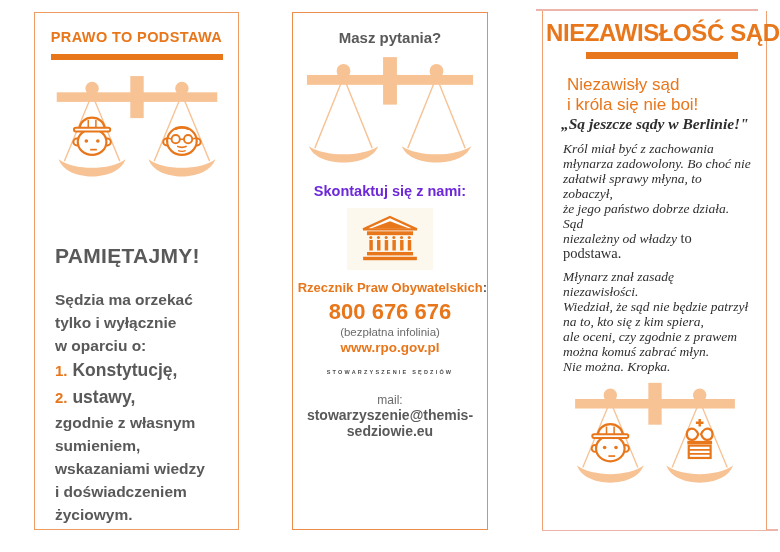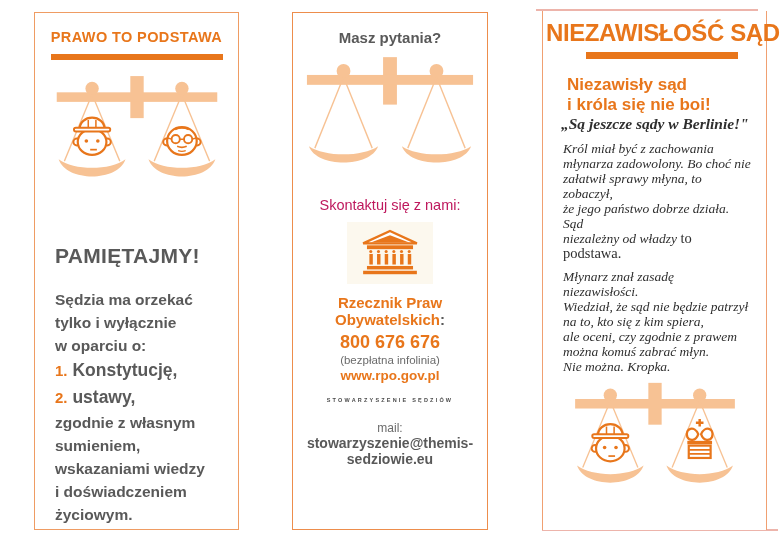--- a/index.html
+++ b/index.html
@@ -24,41 +24,41 @@
   .scales.m{margin-top:8px;}
   .mid-header{margin-top:16px;text-align:center;font-weight:bold;font-size:15px;color:#595959;}
 
   .remember{margin:50px 0 0 20px;font-size:21px;font-weight:bold;color:#595959;letter-spacing:.3px;}
   .body-bold{margin:20px 0 0 20px;font-size:15.5px;line-height:23px;font-weight:bold;color:#595959;}
   .list-line{margin-left:20px;font-size:15px;line-height:26px;font-weight:bold;color:#595959;}
   .list-line .num{color:#e8761b;}
   .list-line .big{font-size:17.5px;}
   .outro{margin-top:0;}
 
-  .contact-heading{margin-top:18px;text-align:center;font-weight:normal;font-size:14.5px;color:#be185d;}
+  .contact-heading{margin-top:4px;text-align:center;font-weight:bold;font-size:14.5px;color:#6d28d9;}
   .rpo-icon-wrap{width:86px;height:62px;background:#fcf8ee;margin:9px auto 0;
     display:flex;align-items:center;justify-content:center;}
-  .rpo-label{margin-top:10px;text-align:center;font-weight:bold;font-size:15px;color:#e8761b;}
+  .rpo-label{margin-top:10px;text-align:right;font-weight:bold;font-size:13px;color:#e8761b;}
   .rpo-label .colon{color:#595959;}
-  .phone{margin-top:4px;text-align:center;font-weight:bold;font-size:18px;color:#e8761b;}
+  .phone{margin-top:4px;text-align:center;font-weight:bold;font-size:22px;color:#e8761b;}
   .phone-note{margin-top:1px;text-align:center;font-size:11.5px;color:#6b6b6b;}
   .website{margin-top:2px;text-align:center;font-weight:bold;font-size:13.5px;color:#e8761b;}
   .themis{margin-top:14px;text-align:center;}
   .themis-word{font-family:"DejaVu Serif", serif;font-size:26px;color:#161616;letter-spacing:3px;line-height:26px;}
   .themis-sub{font-size:5.5px;letter-spacing:2.2px;color:#4a4a4a;font-weight:bold;margin-top:1px;}
   .themis-name{margin-top:6px;text-align:center;font-weight:bold;font-size:13.5px;color:#595959;}
   .mail-line{margin:18px auto 4px;width:180px;text-align:center;font-size:12px;color:#6b6b6b;}
   .mail-line .addr{font-size:14px;font-weight:bold;color:#595959;}
   .mid-footer{position:absolute;left:0;bottom:13px;width:100%;text-align:center;
     font-weight:bold;font-size:16.5px;color:#e8761b;}
 
   .right-header{margin:8px 0 0 3px;font-size:24px;font-weight:bold;color:#e8761b;
     white-space:nowrap;letter-spacing:-0.4px;}
   .right-bar{width:152px;height:7px;background:#e8761b;margin:5px 0 0 43px;}
-  .sub-heading{margin:16px 0 0 24px;font-size:17px;line-height:19.5px;font-weight:bold;color:#e8761b;}
+  .sub-heading{margin:16px 0 0 24px;font-size:17px;line-height:19.5px;font-weight:normal;color:#e8761b;}
   .story{margin:6px 14px 0 20px;font-family:"Liberation Serif", serif;font-style:italic;
     font-size:13.5px;line-height:15px;color:#2e2e2e;}
   .story.p2,.story.p3{margin-top:8px;}
   .quote{margin:1px 0 0 18px;font-family:"Liberation Serif", serif;font-style:italic;
     font-weight:bold;font-size:15.5px;color:#2e2e2e;}
   .upright{font-style:normal;font-size:14.5px;}
   .scales.r{margin-top:6px;}
 </style>
 </head>
 <body>

